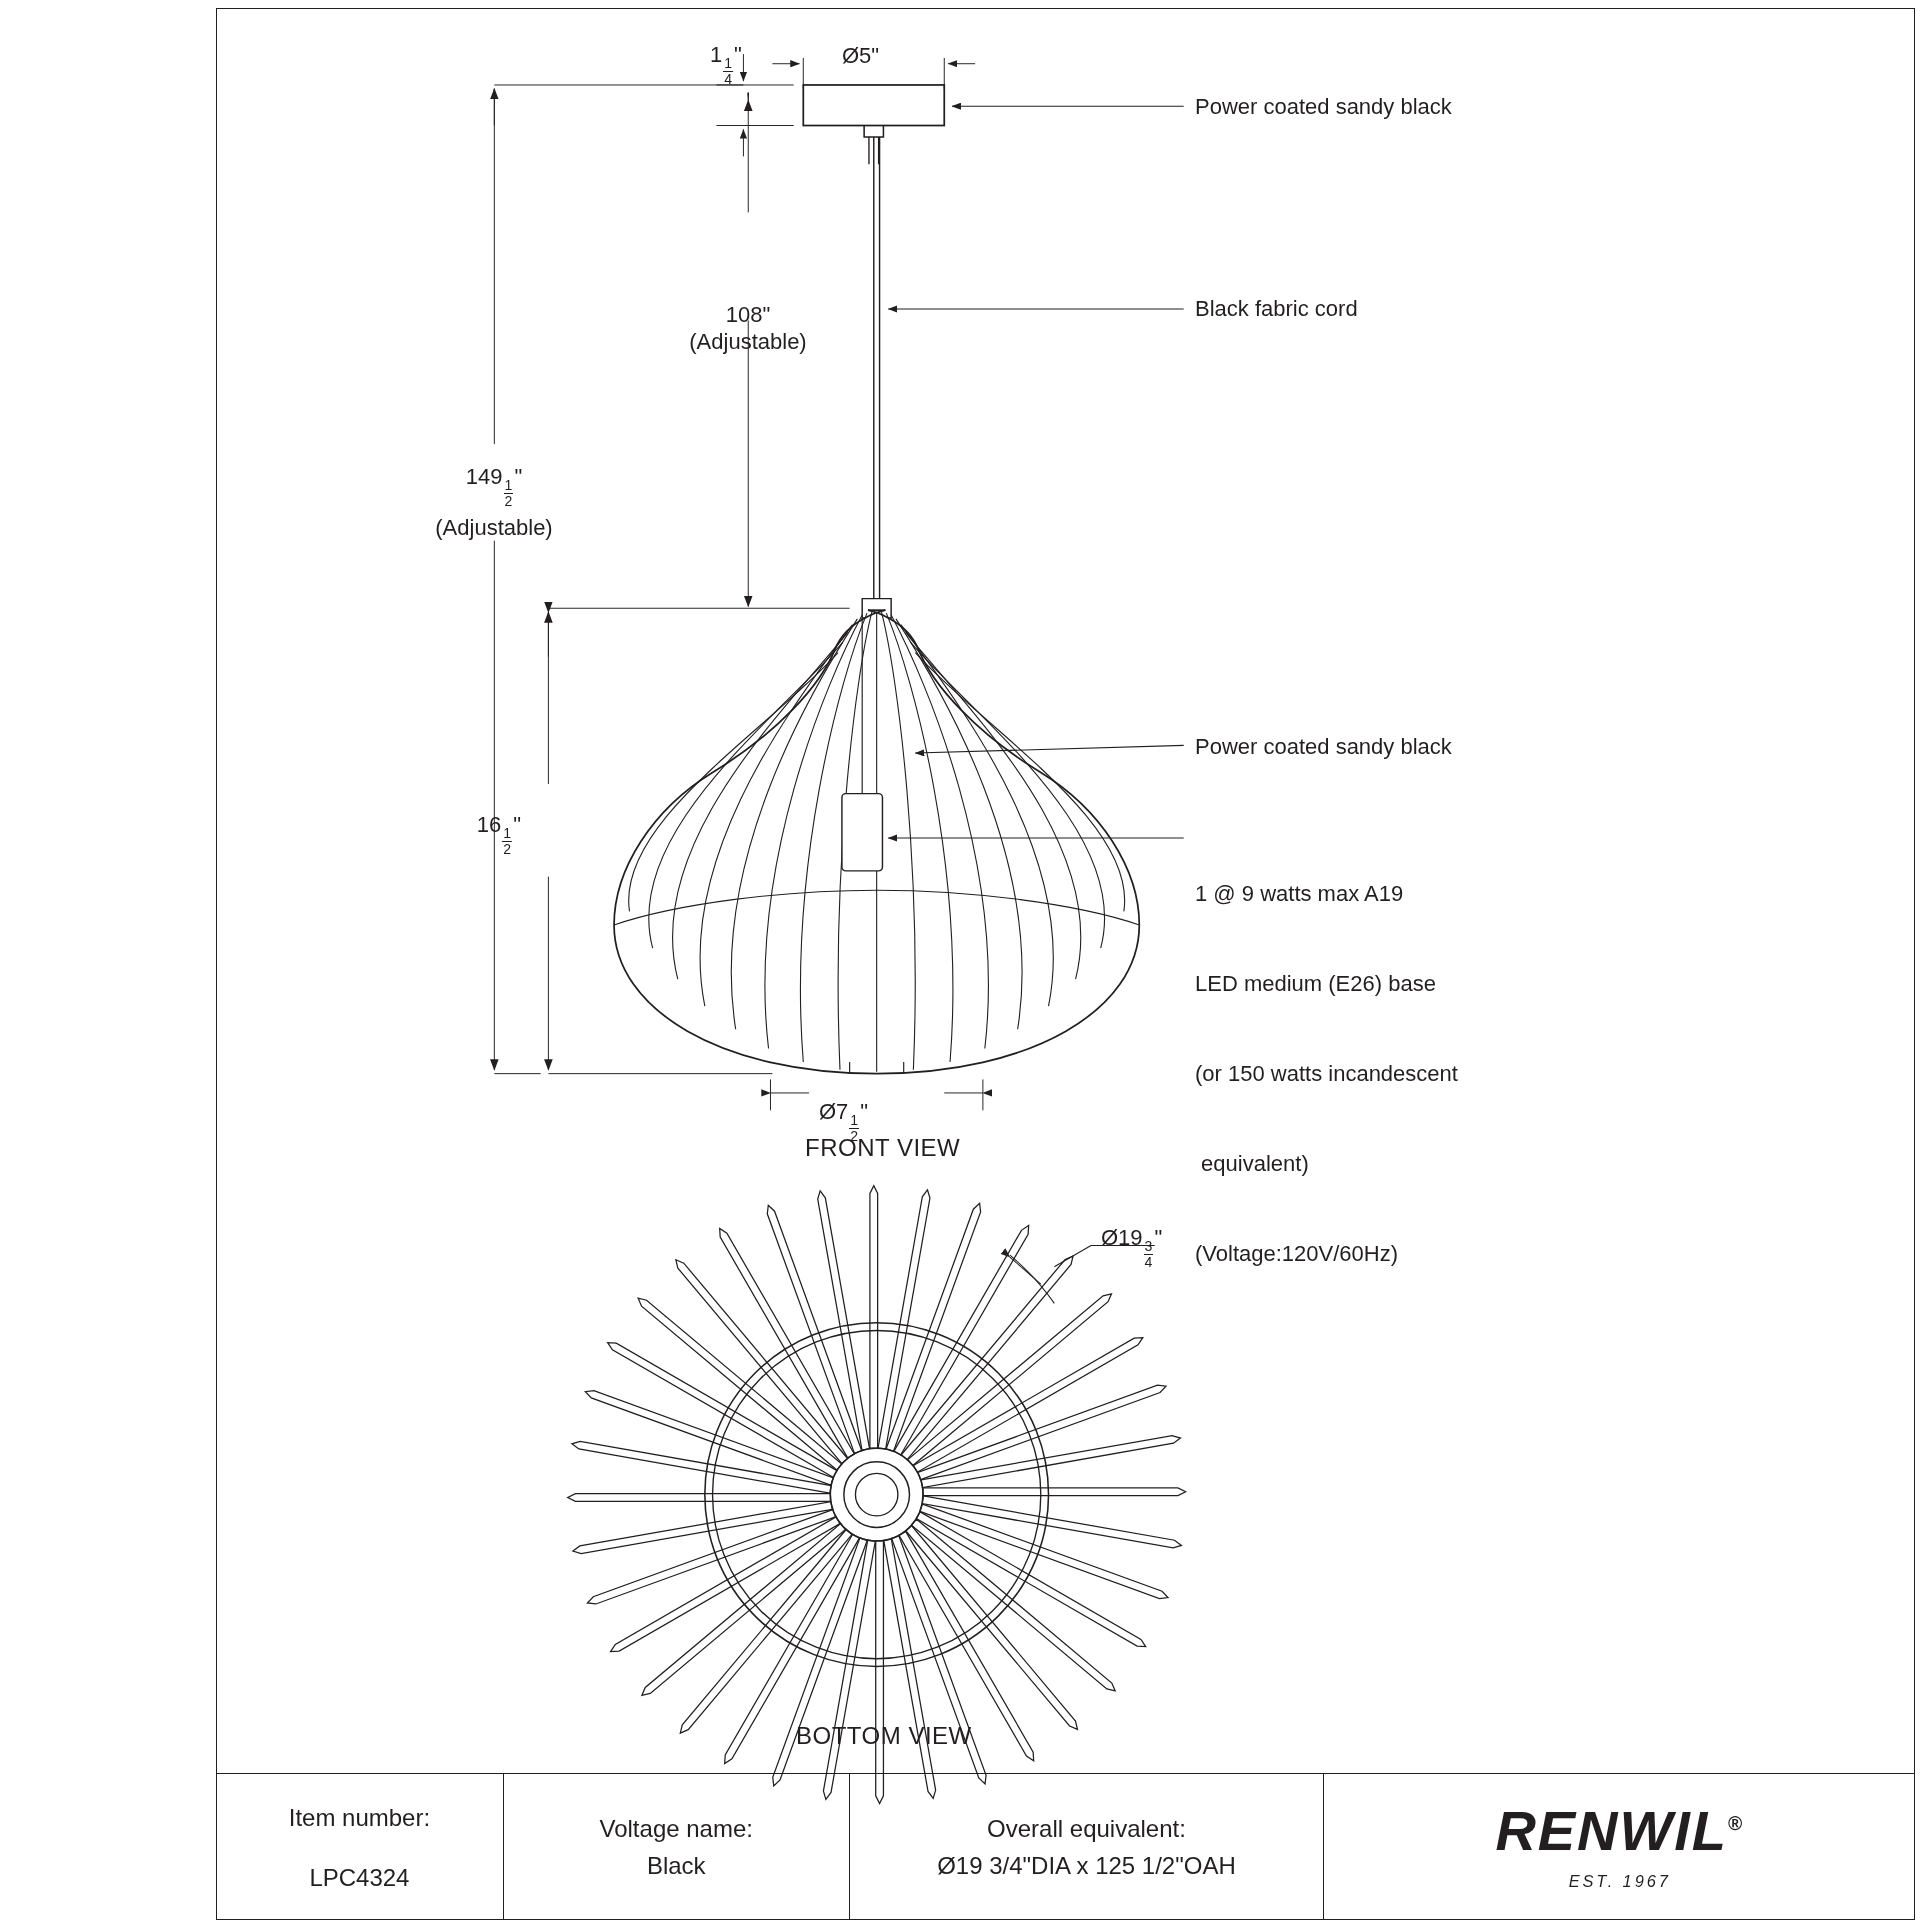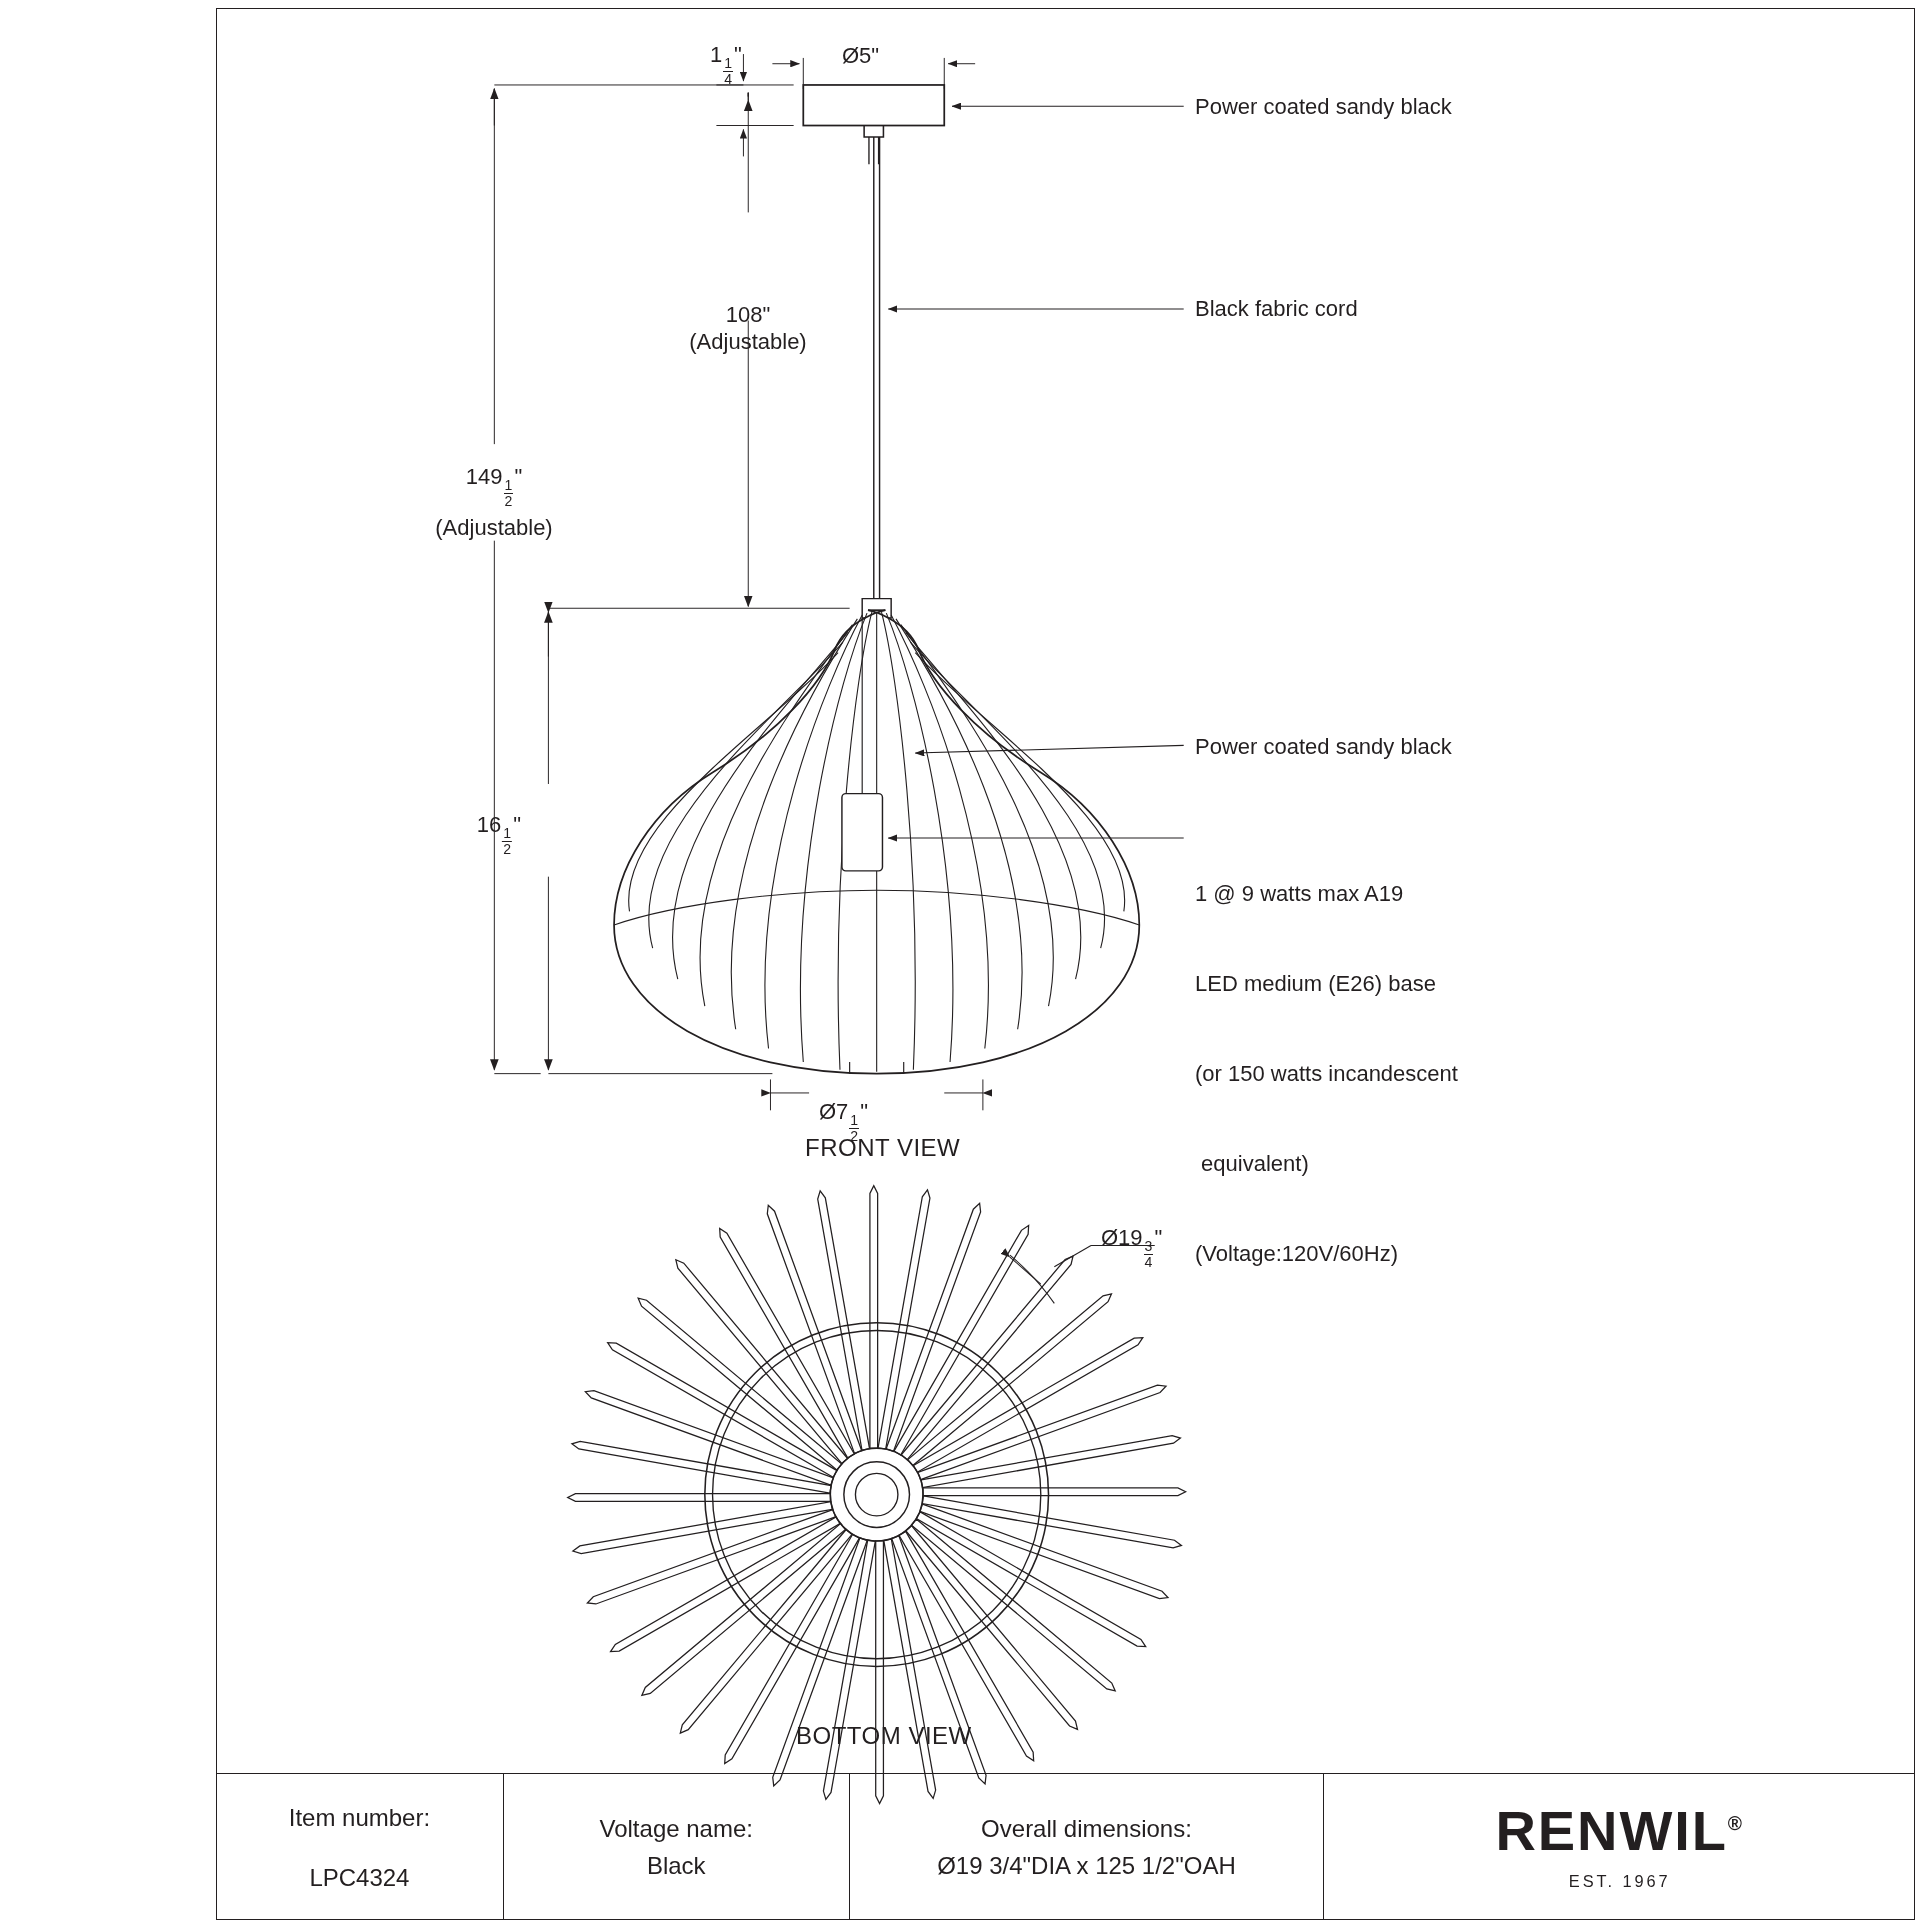--- a/index.html
+++ b/index.html
@@ -91,21 +91,21 @@
     align-items: center;
     justify-content: center;
     font-size: 24px;
     line-height: 37px;
     color: #231f20;
   }
   .tb-cell:last-child { border-right: none; }
   .tb-c1 { width: 288px; gap: 23px; }
   .tb-c2 { width: 346px; }
   .tb-c3 { width: 475px; }
-  .tb-c4 { width: 591px; }
+  .tb-c4 { width: 591px; font-style: italic; }
   .tb-label { }
   .tb-value { }
   .logo-wrap {
     display: flex;
     flex-direction: column;
     align-items: center;
     justify-content: center;
   }
   .logo-main {
     font-size: 56px;
@@ -437,21 +437,21 @@
   <div class="titleblock">
     <div class="tb-cell tb-c1">
       <div class="tb-label">Item number:</div>
       <div class="tb-value">LPC4324</div>
     </div>
     <div class="tb-cell tb-c2">
       <div class="tb-label">Voltage name:</div>
       <div class="tb-value">Black</div>
     </div>
     <div class="tb-cell tb-c3">
-      <div class="tb-label">Overall dimensions:</div>
+      <div class="tb-label">Overall equivalent:</div>
       <div class="tb-value">Ø19 3/4"DIA x 125 1/2"OAH</div>
     </div>
     <div class="tb-cell tb-c4">
       <div class="logo-wrap">
         <div class="logo-main">
           <span>RENWIL</span><sup>®</sup>
         </div>
         <div class="logo-sub">EST. 1967</div>
       </div>
     </div>

